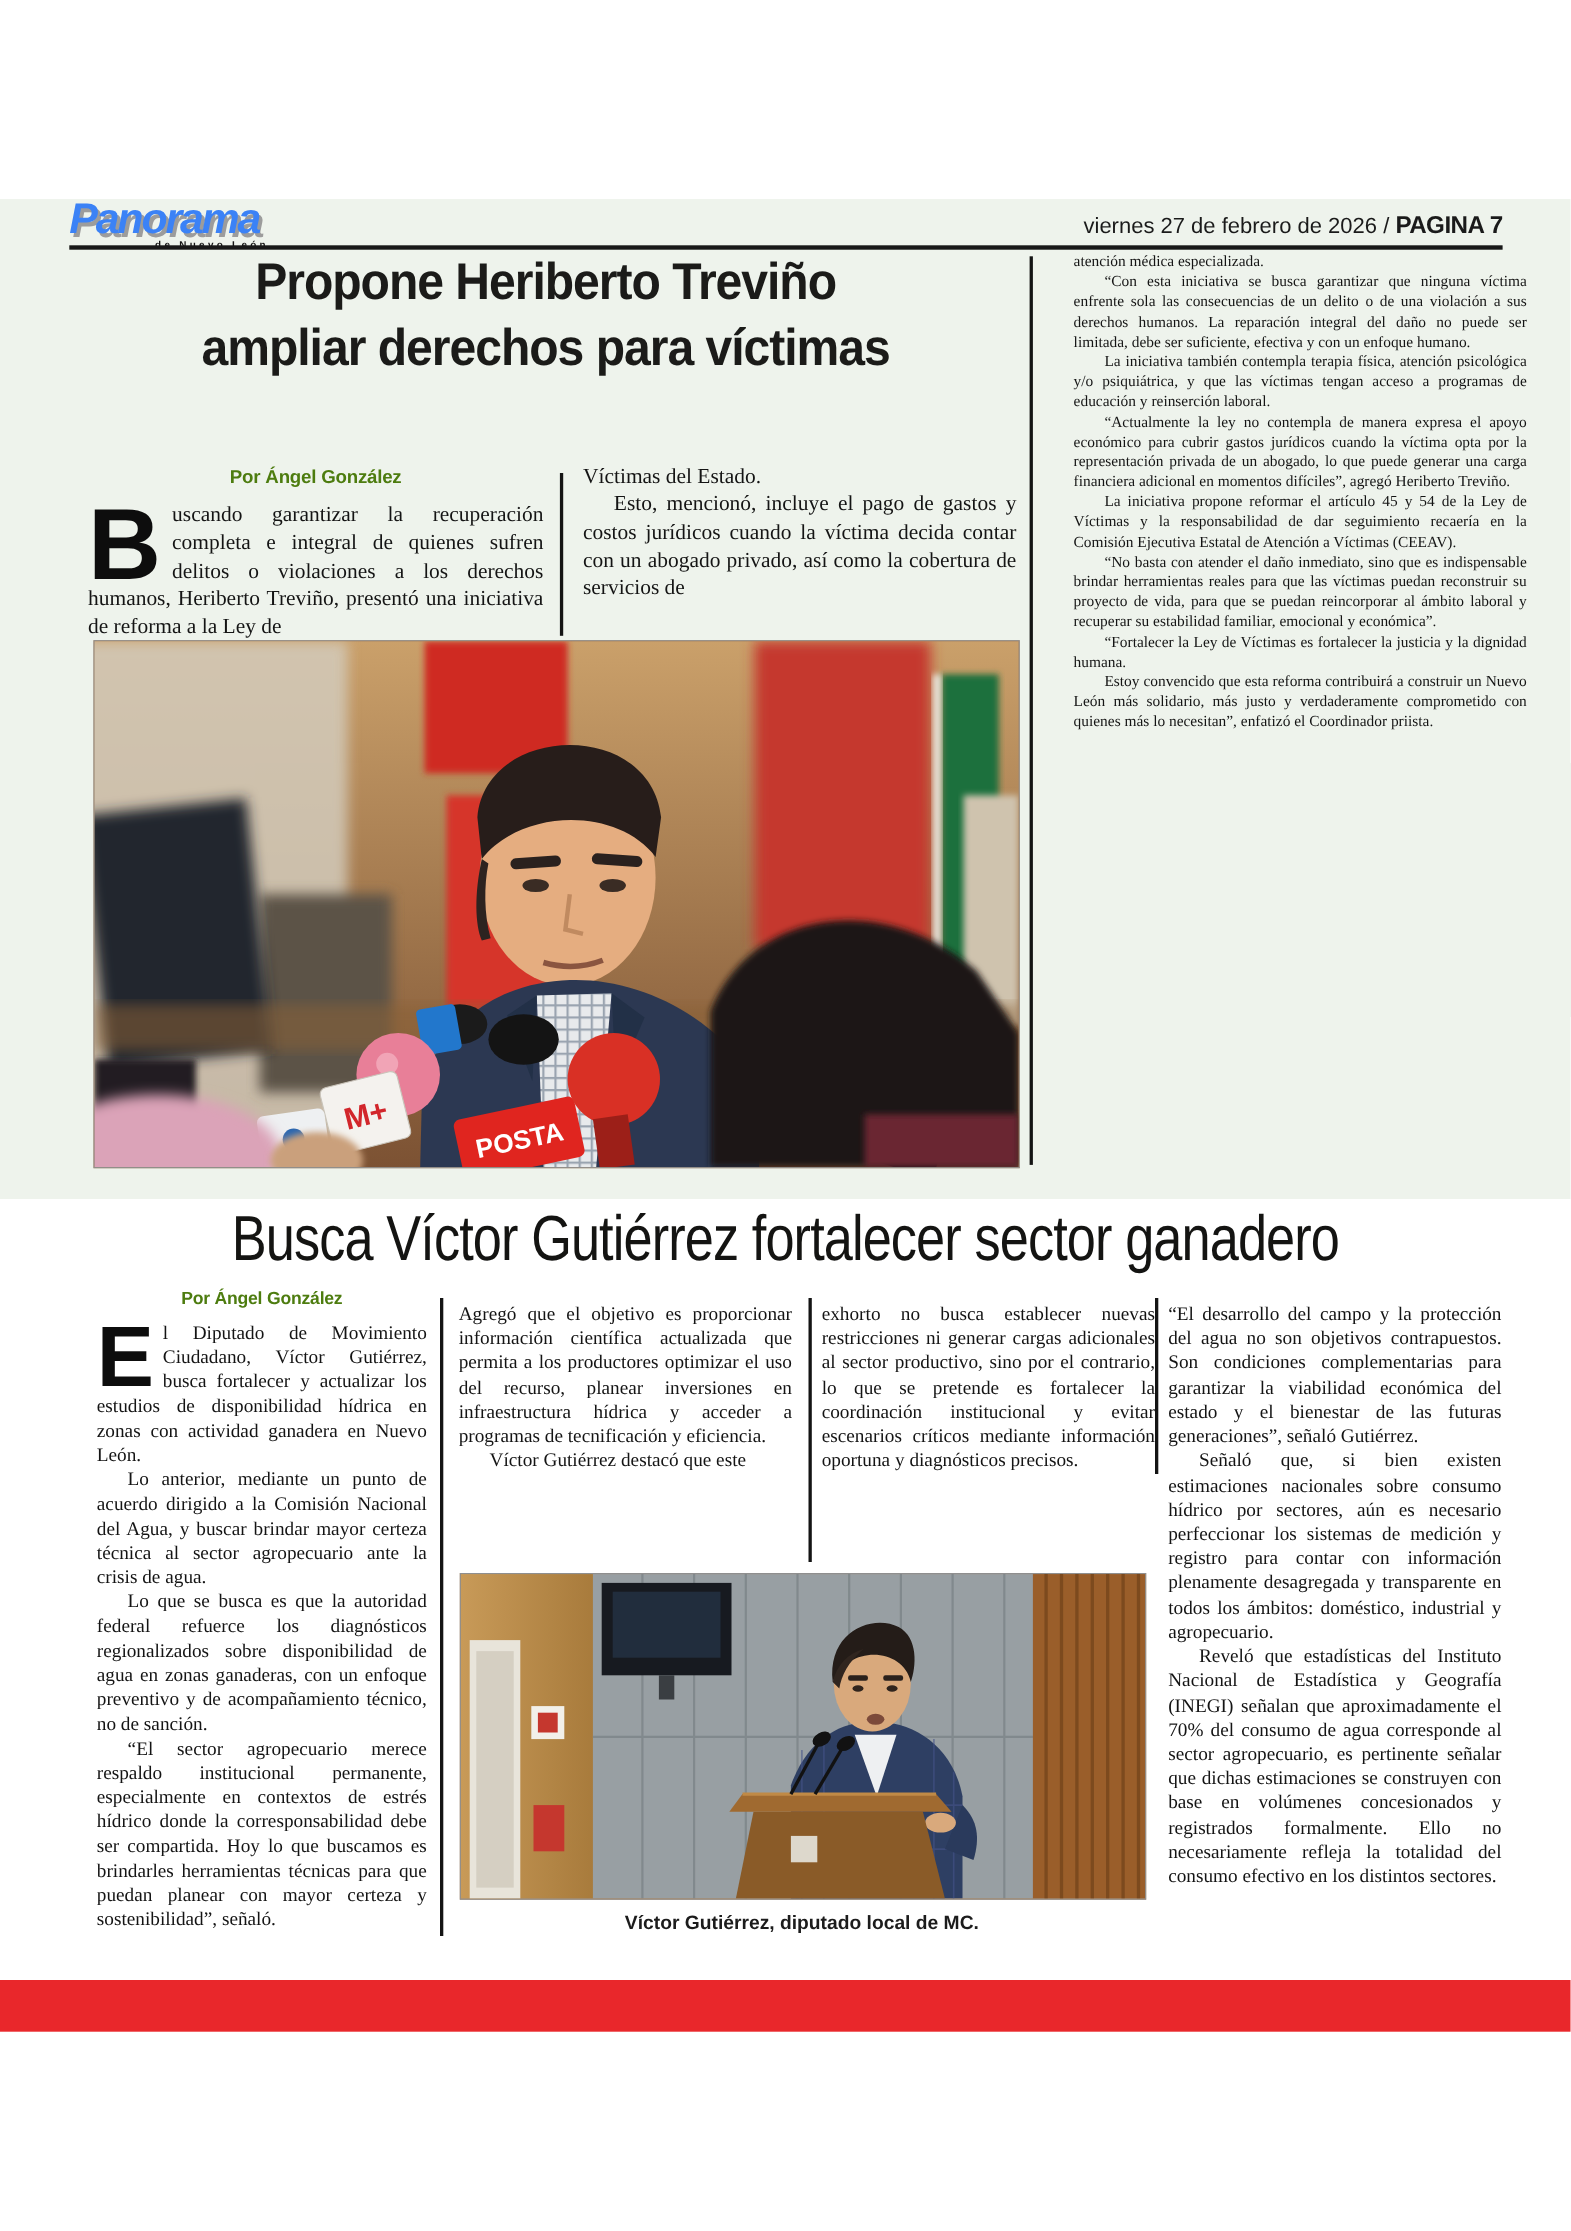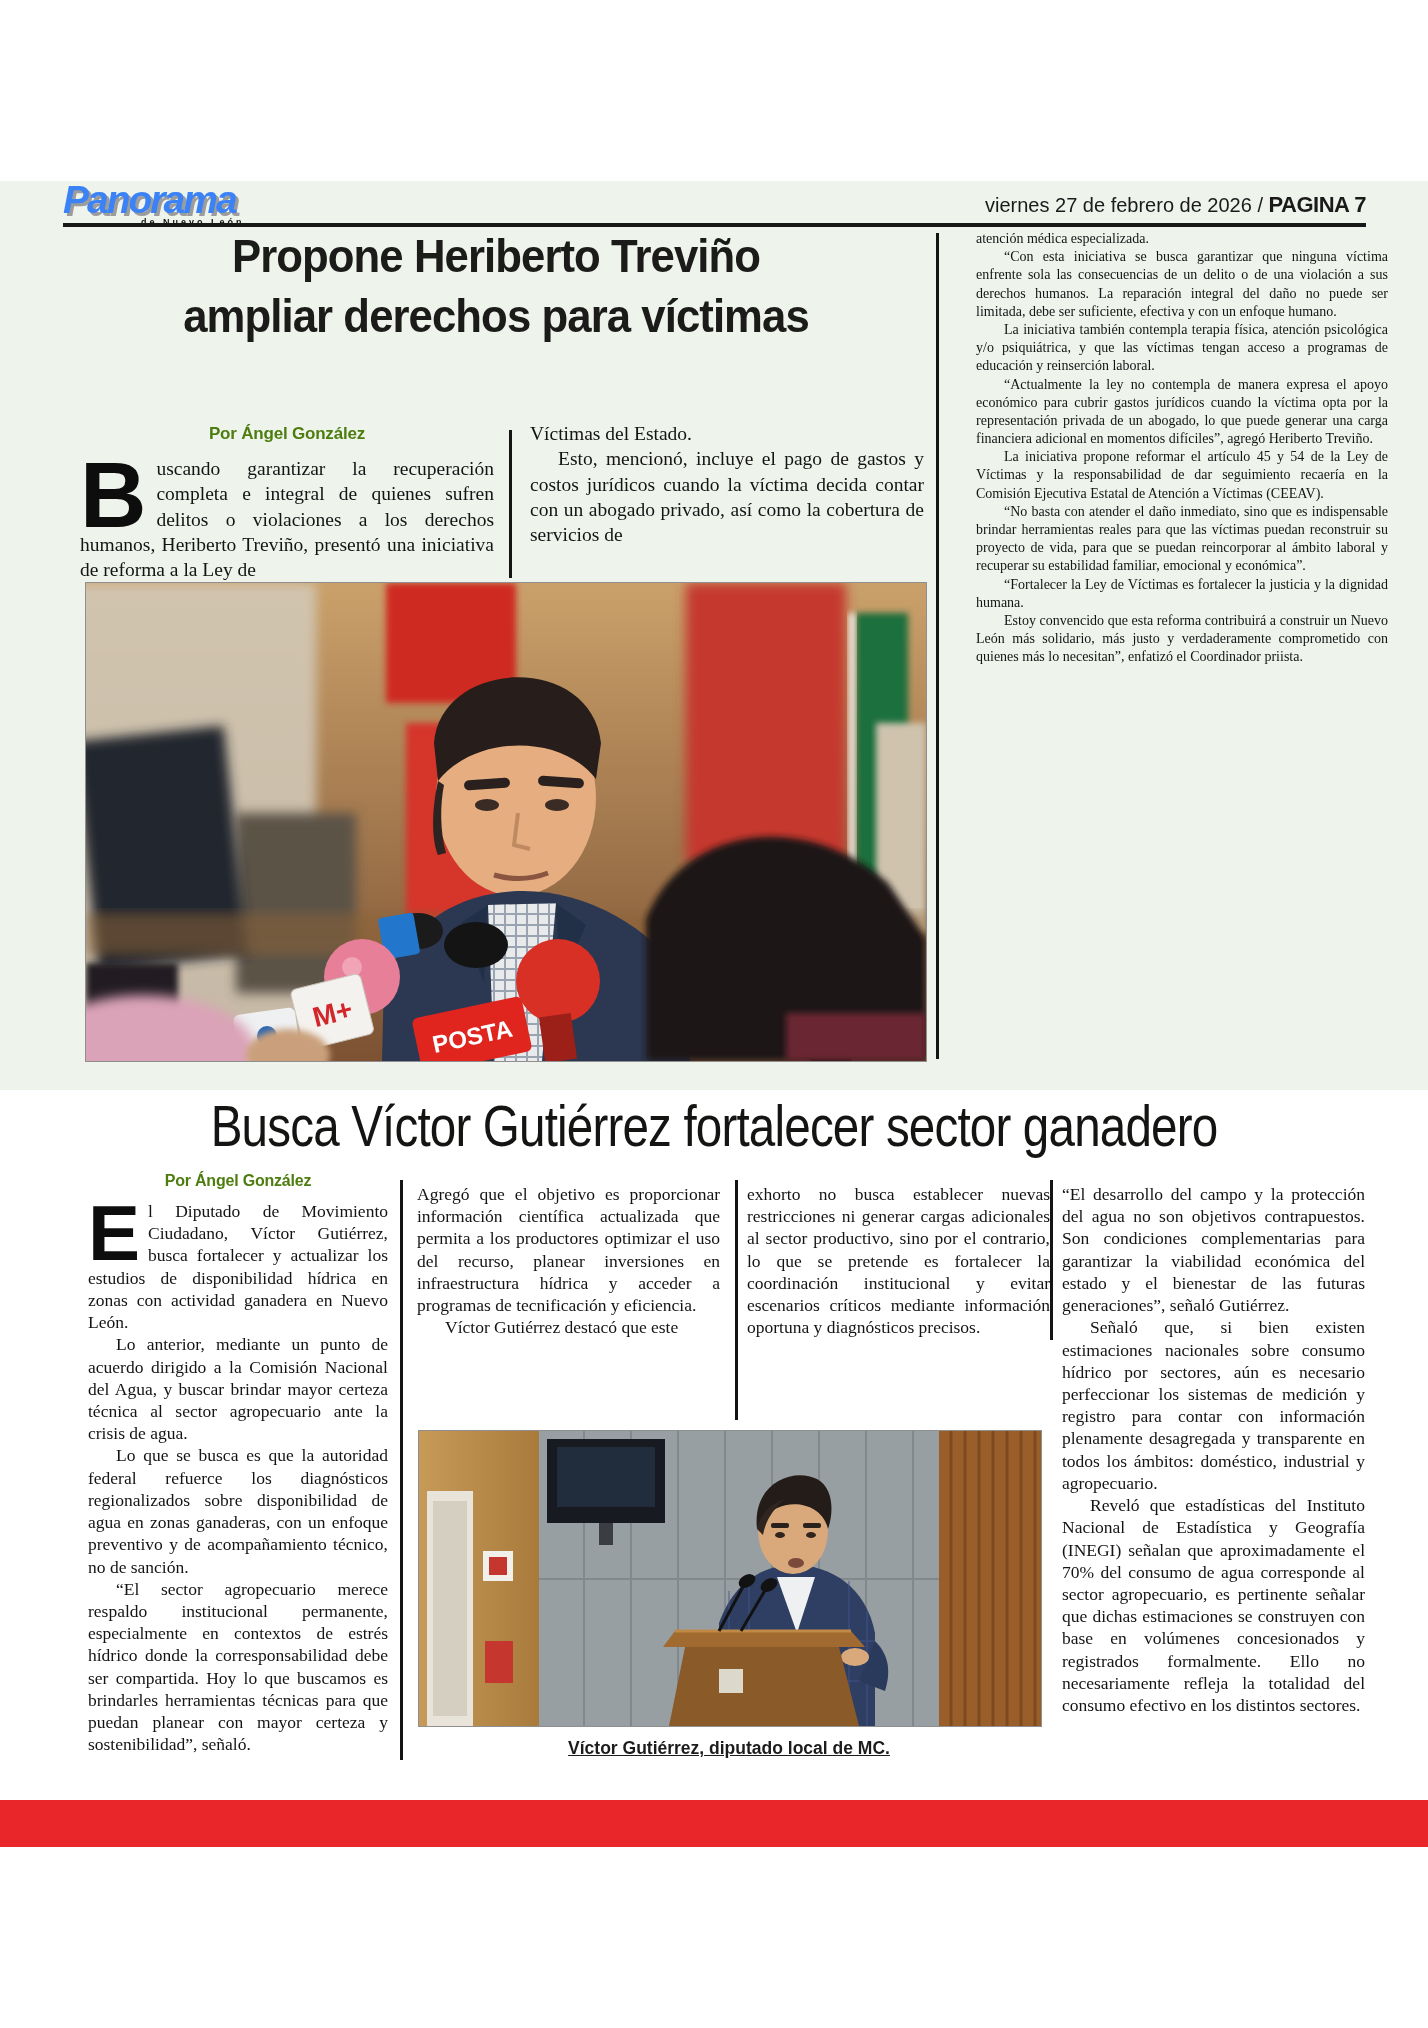--- a/index.html
+++ b/index.html
@@ -46,21 +46,21 @@
   
   .a2-headline{position:absolute;left:63px;top:1094px;width:1302px;text-align:center;
                font-weight:normal;font-size:58px;letter-spacing:-1px;color:#141412;
                transform:scaleX(0.82);transform-origin:50% 0;line-height:1.1;}
   .a2-byline{position:absolute;left:88px;top:1172px;width:300px;font-size:16px;}
   .a2-col1{position:absolute;left:88px;top:1200px;width:300px;}
   .a2-col2{position:absolute;left:417px;top:1183px;width:303px;}
   .a2-col3{position:absolute;left:747px;top:1183px;width:303px;}
   .a2-col4{position:absolute;left:1062px;top:1183px;width:303px;}
   .caption{position:absolute;left:418px;top:1738px;width:622px;text-align:center;
-           font-weight:bold;font-size:17.5px;color:#1c1c1c;text-decoration:underline;}
+           font-weight:bold;font-size:17.5px;color:#1c1c1c;}
 
   .redbar{position:absolute;left:0;top:1800px;width:1428px;height:47px;background:#e9272b;}
 </style>
 </head>
 <body>
 
 <div class="page">
   <div class="tint"></div>
 
   <div class="masthead">

